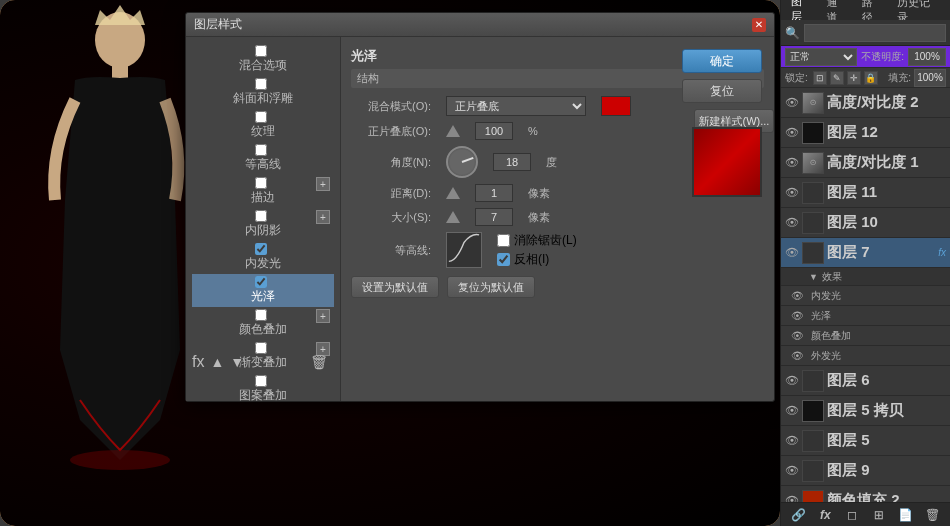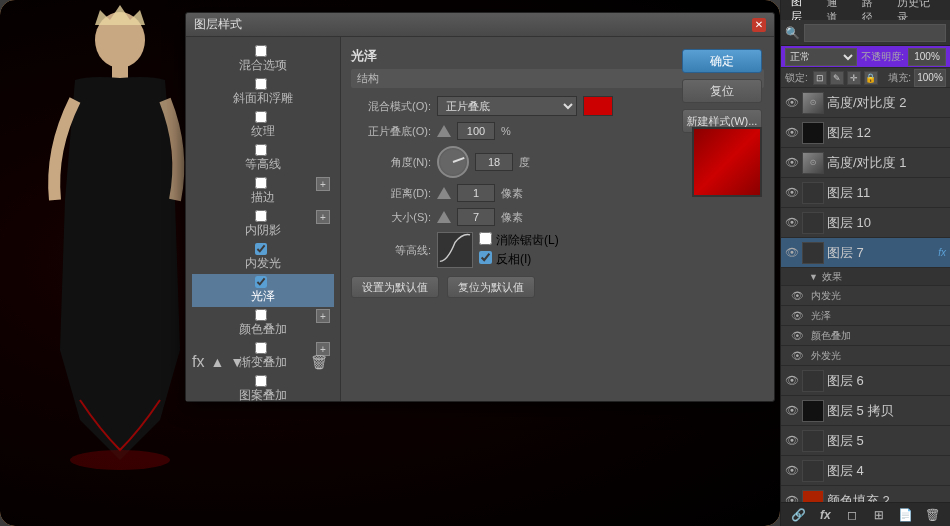--- a/index.html
+++ b/index.html
@@ -148,21 +148,21 @@
       background: #555;
       padding: 2px 6px;
       margin-bottom: 8px;
       border-radius: 2px;
     }
 
     .form-row {
       display: flex;
       align-items: center;
       margin-bottom: 6px;
-      gap: 6px;
+      gap: 15px;
     }
     .form-label {
       color: #bbb;
       font-size: 11px;
       min-width: 80px;
       text-align: right;
     }
 
     .blend-select {
       width: 140px;
@@ -229,21 +229,21 @@
       width: 36px;
       height: 36px;
       background: #333;
       border: 1px solid #666;
       position: relative;
       overflow: hidden;
     }
 
     .checkbox-row {
       display: flex;
-      align-items: flex-start;
+      align-items: center;
       gap: 4px;
     }
     .checkbox-row input {
       accent-color: #5a9fd4;
     }
 
     
     .preview-box {
       width: 70px;
       height: 70px;
@@ -282,21 +282,21 @@
       border-radius: 3px;
       color: #ddd;
       font-size: 12px;
       cursor: pointer;
       display: flex;
       align-items: center;
       justify-content: center;
     }
     .btn-new {
       position: absolute;
-      right: 12px;
+      right: 0;
       top: 72px;
       width: 80px;
       height: 24px;
       background: linear-gradient(to bottom, #666, #555);
       border: 1px solid #444;
       border-radius: 3px;
       color: #ddd;
       font-size: 11px;
       cursor: pointer;
       display: flex;
@@ -480,25 +480,26 @@
       flex-shrink: 0;
       display: flex;
       align-items: center;
       justify-content: center;
       font-size: 8px;
       color: #aaa;
       overflow: hidden;
     }
     .layer-name {
       color: #ccc;
-      font-size: 13px;
+      font-size: 15px;
       flex: 1;
       white-space: nowrap;
       overflow: hidden;
       text-overflow: ellipsis;
+      font-weight: bold;
     }
     .layer-fx {
       color: #5a9fd4;
       font-size: 10px;
       font-style: italic;
     }
     .effect-item {
       height: 20px;
       display: flex;
       align-items: center;
@@ -818,21 +819,21 @@
         <span class="layer-name">图层 5 拷贝</span>
       </div>
       <div class="layer-item">
         <div class="layer-eye">👁</div>
         <div class="layer-thumb" style="background: rgb(51, 51, 51);"></div>
         <span class="layer-name">图层 5</span>
       </div>
       <div class="layer-item">
         <div class="layer-eye">👁</div>
         <div class="layer-thumb" style="background: rgb(51, 51, 51);"></div>
-        <span class="layer-name">图层 4</span>
+        <span class="layer-name">图层 9</span>
       </div>
       <div class="layer-item">
         <div class="layer-eye">👁</div>
         <div class="layer-thumb" style="background: rgb(170, 34, 0);"></div>
         <span class="layer-name">颜色填充 2</span>
       </div>
     </div>
 
   <div class="layers-bottom">
     <span class="bottom-icon">🔗</span>

